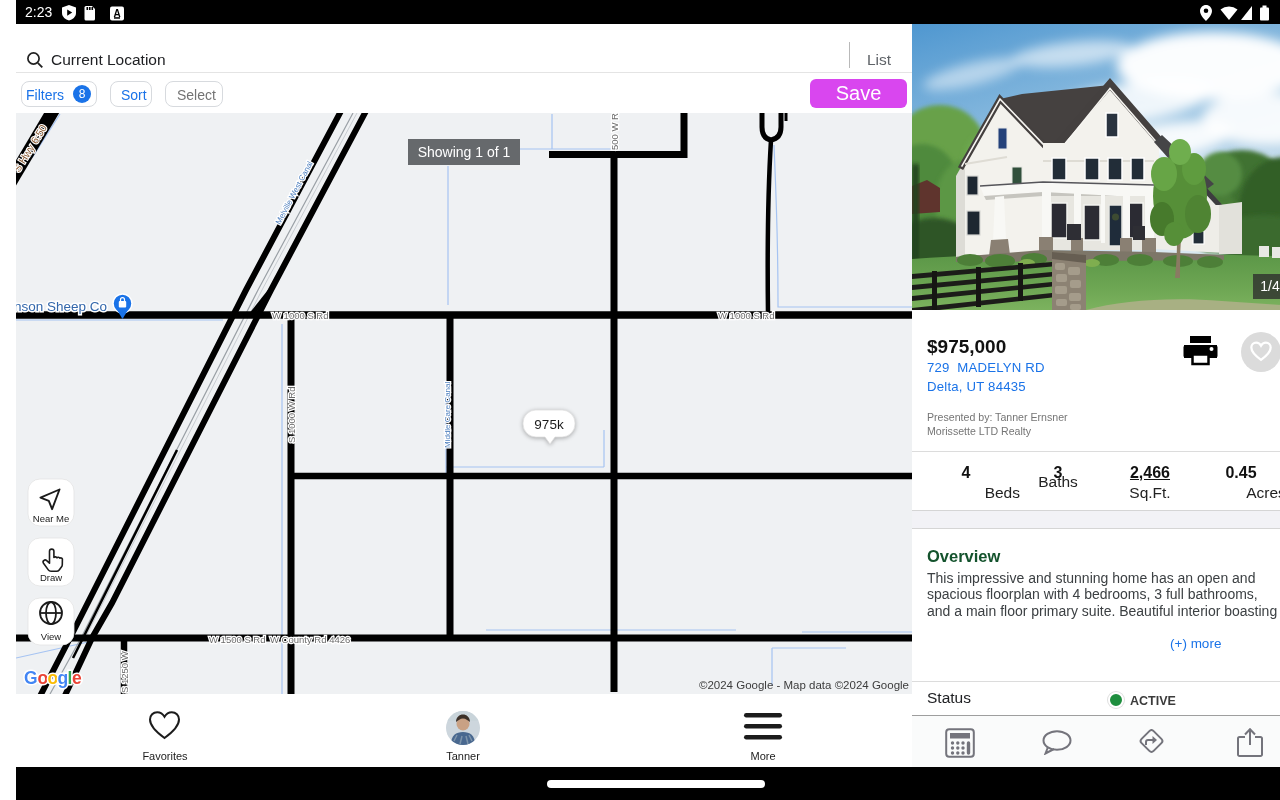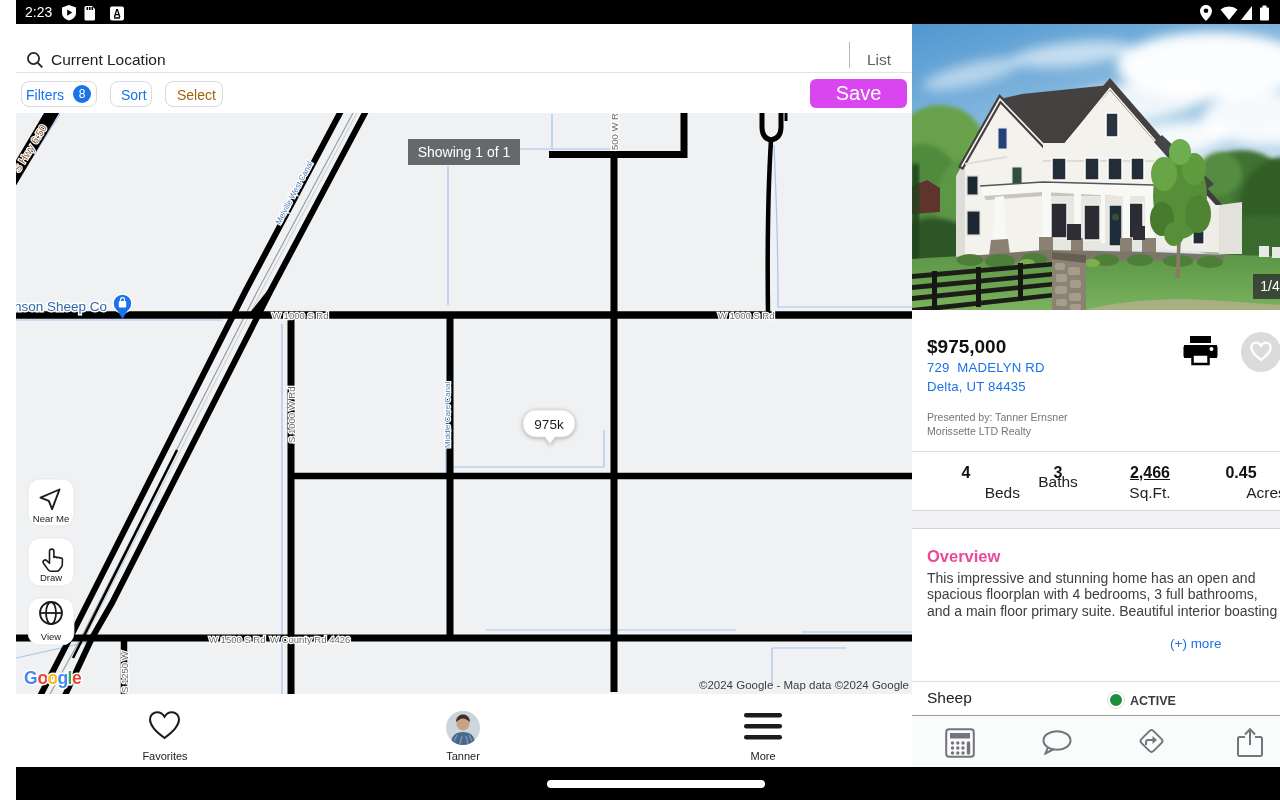--- a/index.html
+++ b/index.html
@@ -51,21 +51,21 @@
 
   <div class="abs" style="left:5px;top:81px;width:76px;height:26px;border:1px solid #d7dade;border-radius:8px;background:#fff;"></div>
   <div class="abs" style="left:10px;top:87px;font-size:14px;color:#1a73e8;">Filters</div>
 
   <div class="abs" style="left:57px;top:85px;width:18px;height:18px;border-radius:50%;background:#1a73e8;color:#fff;font-size:12px;text-align:center;line-height:18px;">8</div>
 
   <div class="abs" style="left:94px;top:81px;width:42px;height:26px;border:1px solid #d7dade;border-radius:8px;background:#fff;"></div>
   <div class="abs" style="left:105px;top:87px;font-size:14px;color:#1a73e8;">Sort</div>
 
   <div class="abs" style="left:149px;top:81px;width:58px;height:26px;border:1px solid #d7dade;border-radius:8px;background:#fff;"></div>
-  <div class="abs" style="left:161px;top:87px;font-size:14px;color:#a16207;">Select</div>
+  <div class="abs" style="left:161px;top:87px;font-size:14px;color:#737373;">Select</div>
 
   <div class="abs" style="left:794px;top:79px;width:97px;height:29px;border-radius:6px;background:#d946ef;color:#fff;font-size:20px;text-align:center;line-height:29px;">Save Search</div>
 
   <div class="abs" style="left:0;top:113px;width:896px;height:581px;background:#eff1f3;overflow:hidden;" id="map">
   <svg width="896" height="581" viewBox="0 0 896 581" style="position:absolute;left:0;top:0;">
 
     <g stroke="#a5c3f2" stroke-width="1.2" fill="none">
       <path d="M0 207 H207"></path>
       <path d="M266 211 V581"></path>
       <path d="M536 1 V36 M500 36 H595"></path>
@@ -452,29 +452,29 @@
   <div class="abs" style="left:988px;top:473px;width:108px;text-align:center;font-size:15.5px;color:#222;">Baths</div>
 
   <div class="abs" style="left:1080px;top:464px;width:108px;text-align:center;font-size:16px;font-weight:bold;color:#111;text-decoration:underline;">2,466</div>
   <div class="abs" style="left:1080px;top:484px;width:108px;text-align:center;font-size:15.5px;color:#222;">Sq.Ft.</div>
 
   <div class="abs" style="left:1171px;top:464px;width:108px;text-align:center;font-size:16px;font-weight:bold;color:#111;">0.45</div>
   <div class="abs" style="left:1196px;top:484px;width:108px;text-align:center;font-size:15.5px;color:#222;">Acres</div>
 
   <div class="abs" style="left:896px;top:510px;width:384px;height:19px;background:#f2f2f6;border-top:1.5px solid #d5d5d5;border-bottom:1.5px solid #d5d5d5;"></div>
 
-  <div class="abs" style="left:911px;top:547px;font-size:16.5px;font-weight:bold;color:#ec4899;">Overview</div>
+  <div class="abs" style="left:911px;top:547px;font-size:16.5px;font-weight:bold;color:#14532d;">Overview</div>
 
   <div class="abs" style="left:911px;top:570px;width:372px;font-size:14px;line-height:16.4px;color:#3c4043;">This impressive and stunning home has an open and<br>spacious floorplan with 4 bedrooms, 3 full bathrooms,<br>and a main floor primary suite. Beautiful interior boasting</div>
 
   <div class="abs" style="left:1154px;top:636px;width:97px;font-size:13.5px;color:#1a73e8;">(+) more</div>
 
   <div class="abs" style="left:896px;top:681px;width:384px;height:1px;background:#dcdcdc;"></div>
 
-  <div class="abs" style="left:911px;top:689px;font-size:15.5px;color:#202124;">Sheep</div>
+  <div class="abs" style="left:911px;top:689px;font-size:15.5px;color:#202124;">Status</div>
 
   <div class="abs" style="left:1092px;top:692px;width:16px;height:16px;border-radius:50%;background:#1e8e3e;border:2px solid #fff;box-shadow:0 0 0 1px #e0e0e0;"></div>
 
   <div class="abs" style="left:1114px;top:694px;font-size:12.5px;font-weight:bold;color:#3b3b3b;">ACTIVE</div>
 
   <div class="abs" style="left:896px;top:715px;width:384px;height:52px;background:#fafbfb;border-top:1.5px solid #9e9e9e;"></div>
 
   <svg class="abs" style="left:929px;top:728px;" width="30" height="30" viewBox="0 0 30 30">
     <rect x="1.2" y="1.2" width="27.6" height="27.6" rx="3" fill="none" stroke="#74747c" stroke-width="2"></rect>
     <rect x="5" y="5" width="20" height="5.5" fill="#74747c"></rect>

